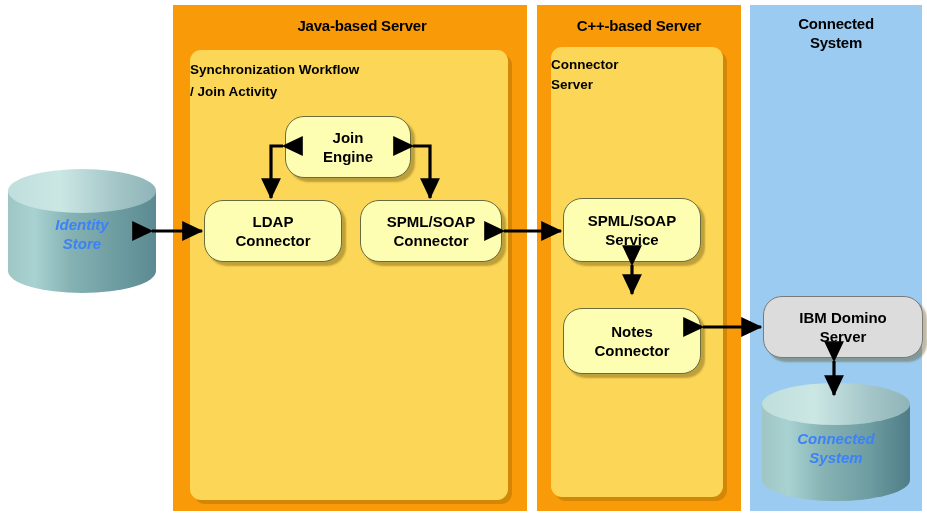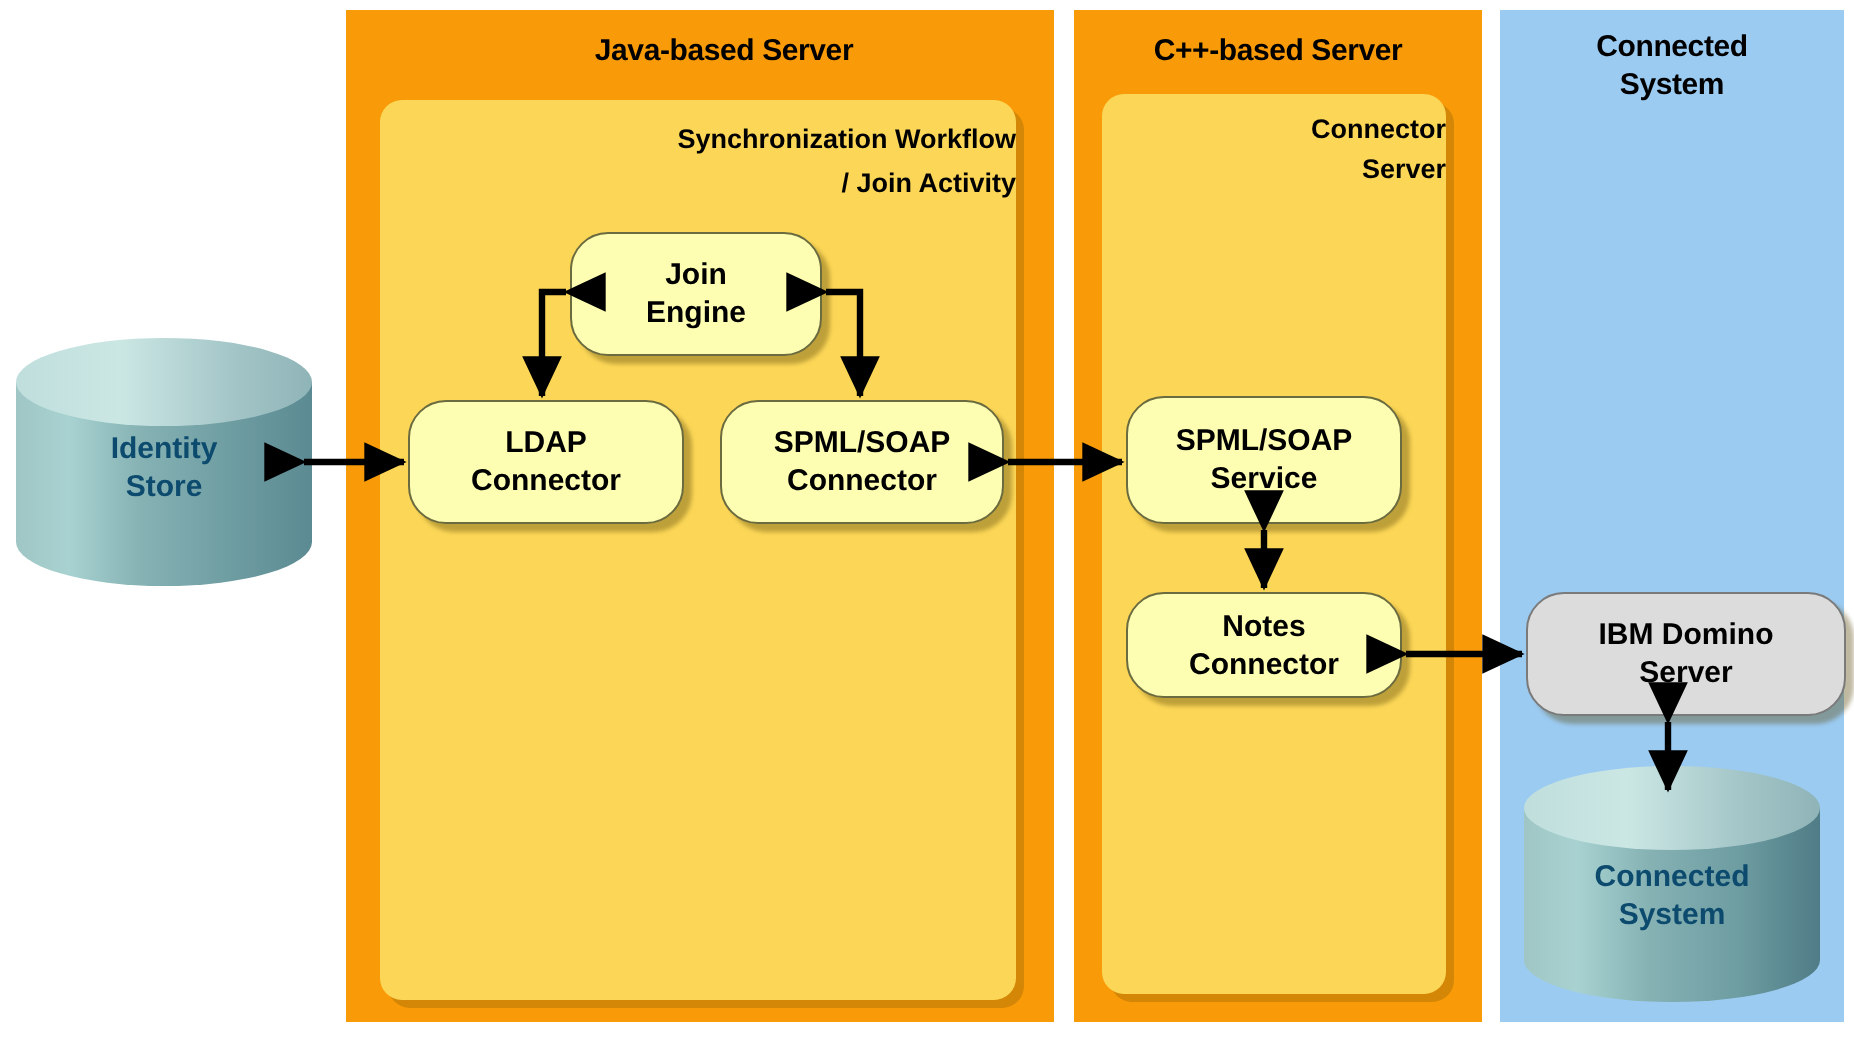--- a/index.html
+++ b/index.html
@@ -40,21 +40,21 @@
   .gold-box {
     position: absolute;
     box-sizing: border-box;
     background: #FCD757;
     border-radius: 11px;
     box-shadow: 4px 4px 0 rgba(120,80,0,0.28);
   }
   .gold-label {
     position: absolute;
     left: 0; right: 0;
-    text-align: right;
+    text-align: left;
     font-weight: bold;
     font-size: 13.5px;
     color: #000000;
     line-height: 20px;
   }
 
   
   .node {
     position: absolute;
     box-sizing: border-box;
@@ -83,23 +83,24 @@
   .cyl {
     position: absolute;
   }
   .cyl svg { display: block; overflow: visible; }
   .cyl-label {
     position: absolute;
     left: 0; right: 0;
     text-align: center;
     font-weight: bold;
     font-size: 15px;
-    color: #0c4a6e;
+    color: #3b82f6;
     line-height: 19px;
     pointer-events: none;
+    font-style: italic;
   }
 
   
   #arrows {
     position: absolute;
     left: 0; top: 0;
     width: 927px; height: 519px;
     pointer-events: none;
   }
 </style>
@@ -198,21 +199,21 @@
     </div>
   </div>
 
   <div class="node" style="left:563px; top:198px; width:138px; height:64px;">
     <div>
       <span>SPML/SOAP</span>
       <span>Service</span>
     </div>
   </div>
 
-  <div class="node" style="left:563px; top:296px; width:138px; height:53px;">
+  <div class="node" style="left:563px; top:308px; width:138px; height:66px;">
     <div>
       <span>Notes</span>
       <span>Connector</span>
     </div>
   </div>
 
   <div class="node node-gray" style="left:763px; top:296px; width:160px; height:62px;">
     <div>
       <span>IBM Domino</span>
       <span>Server</span>

